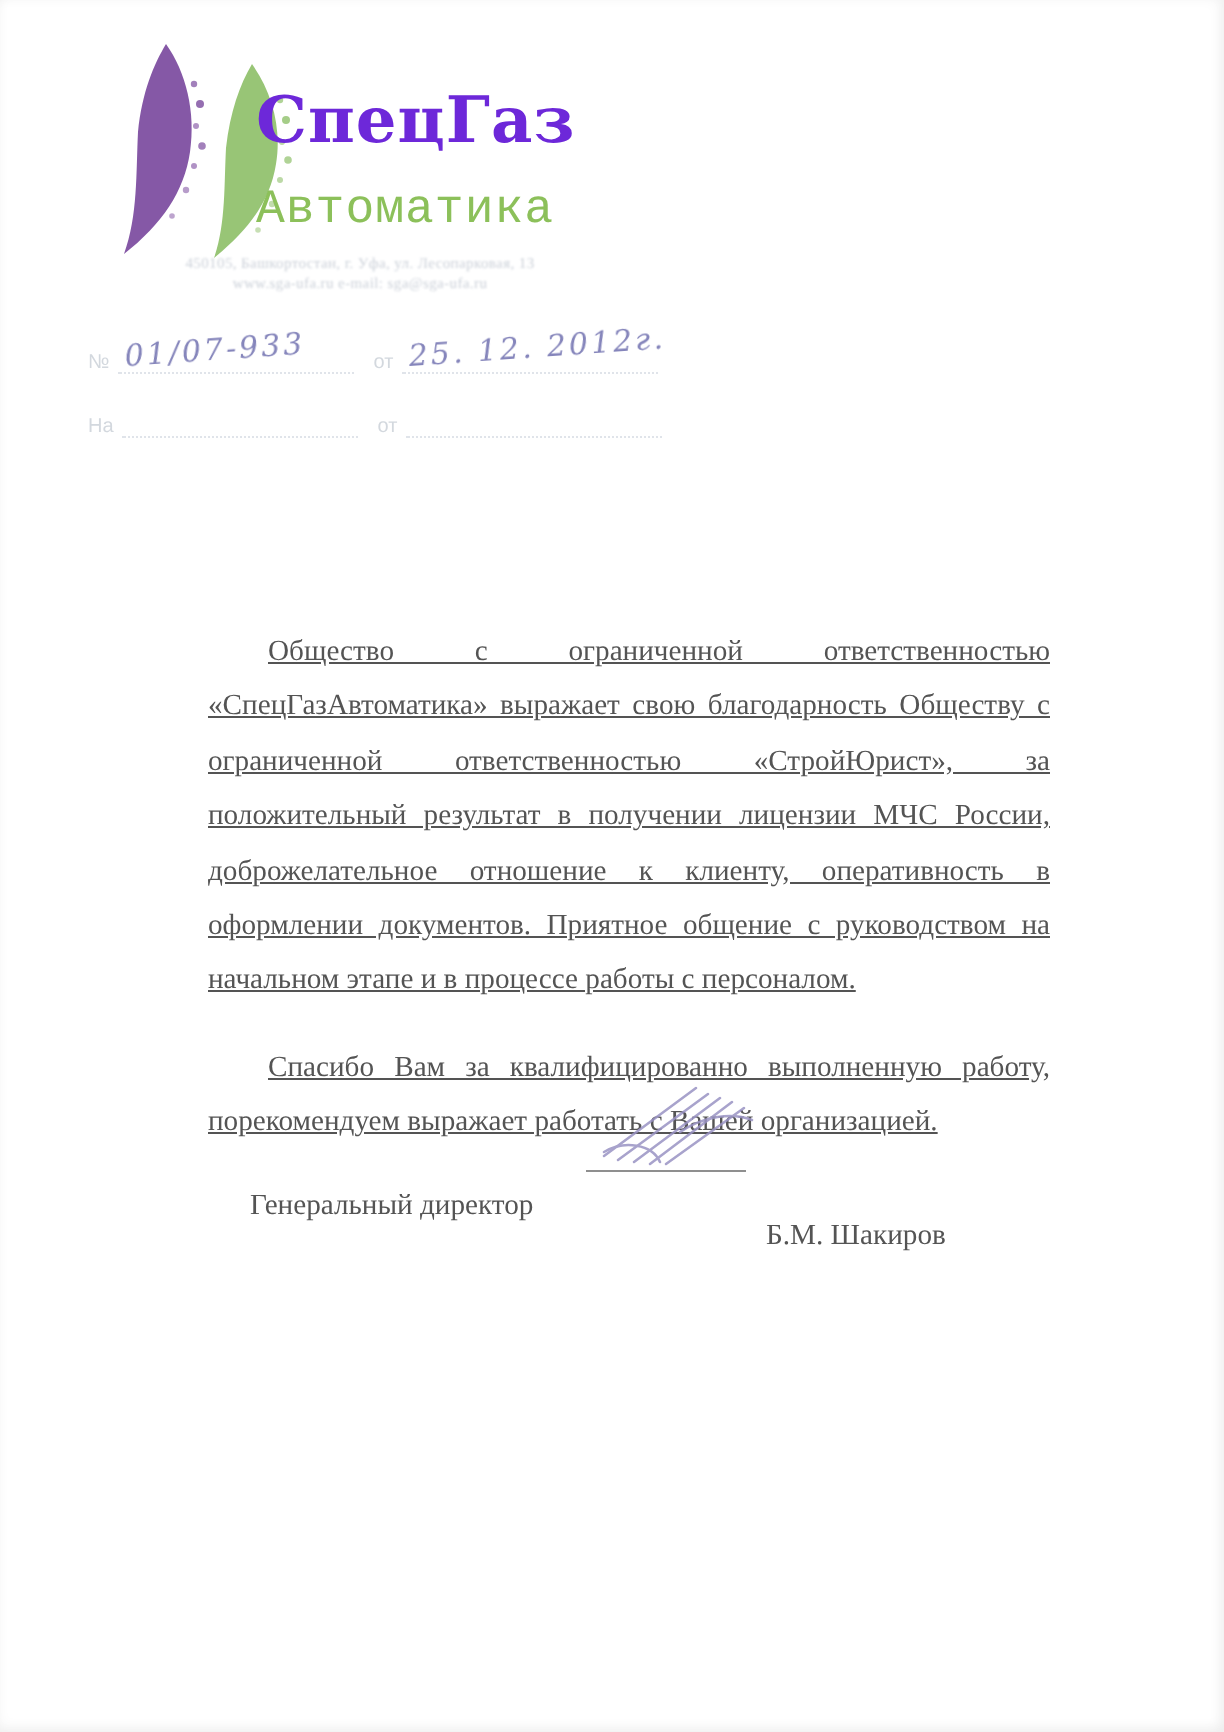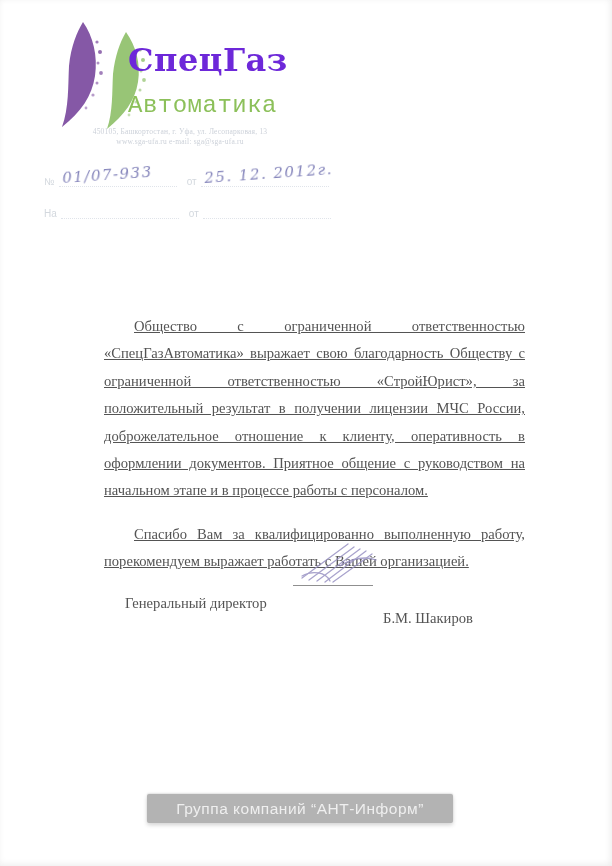--- a/index.html
+++ b/index.html
@@ -140,17 +140,14 @@
       <path d="M21,45 L64,13"></path>
       <path d="M29,46 L70,15"></path>
       <path d="M37,46 L76,18"></path>
       <path d="M6,40 C 16,34 30,36 34,45"></path>
       <path d="M44,30 C 56,22 70,20 80,24"></path>
     </g>
   </svg>
   <div class="sig-line"></div>
   <div class="sig-name">Б.М. Шакиров</div>
 
-  <div class="footer-banner">
-    <span>Группа компаний “АНТ-Информ”</span>
-  </div>
 
 </div>
 
 </body></html>

